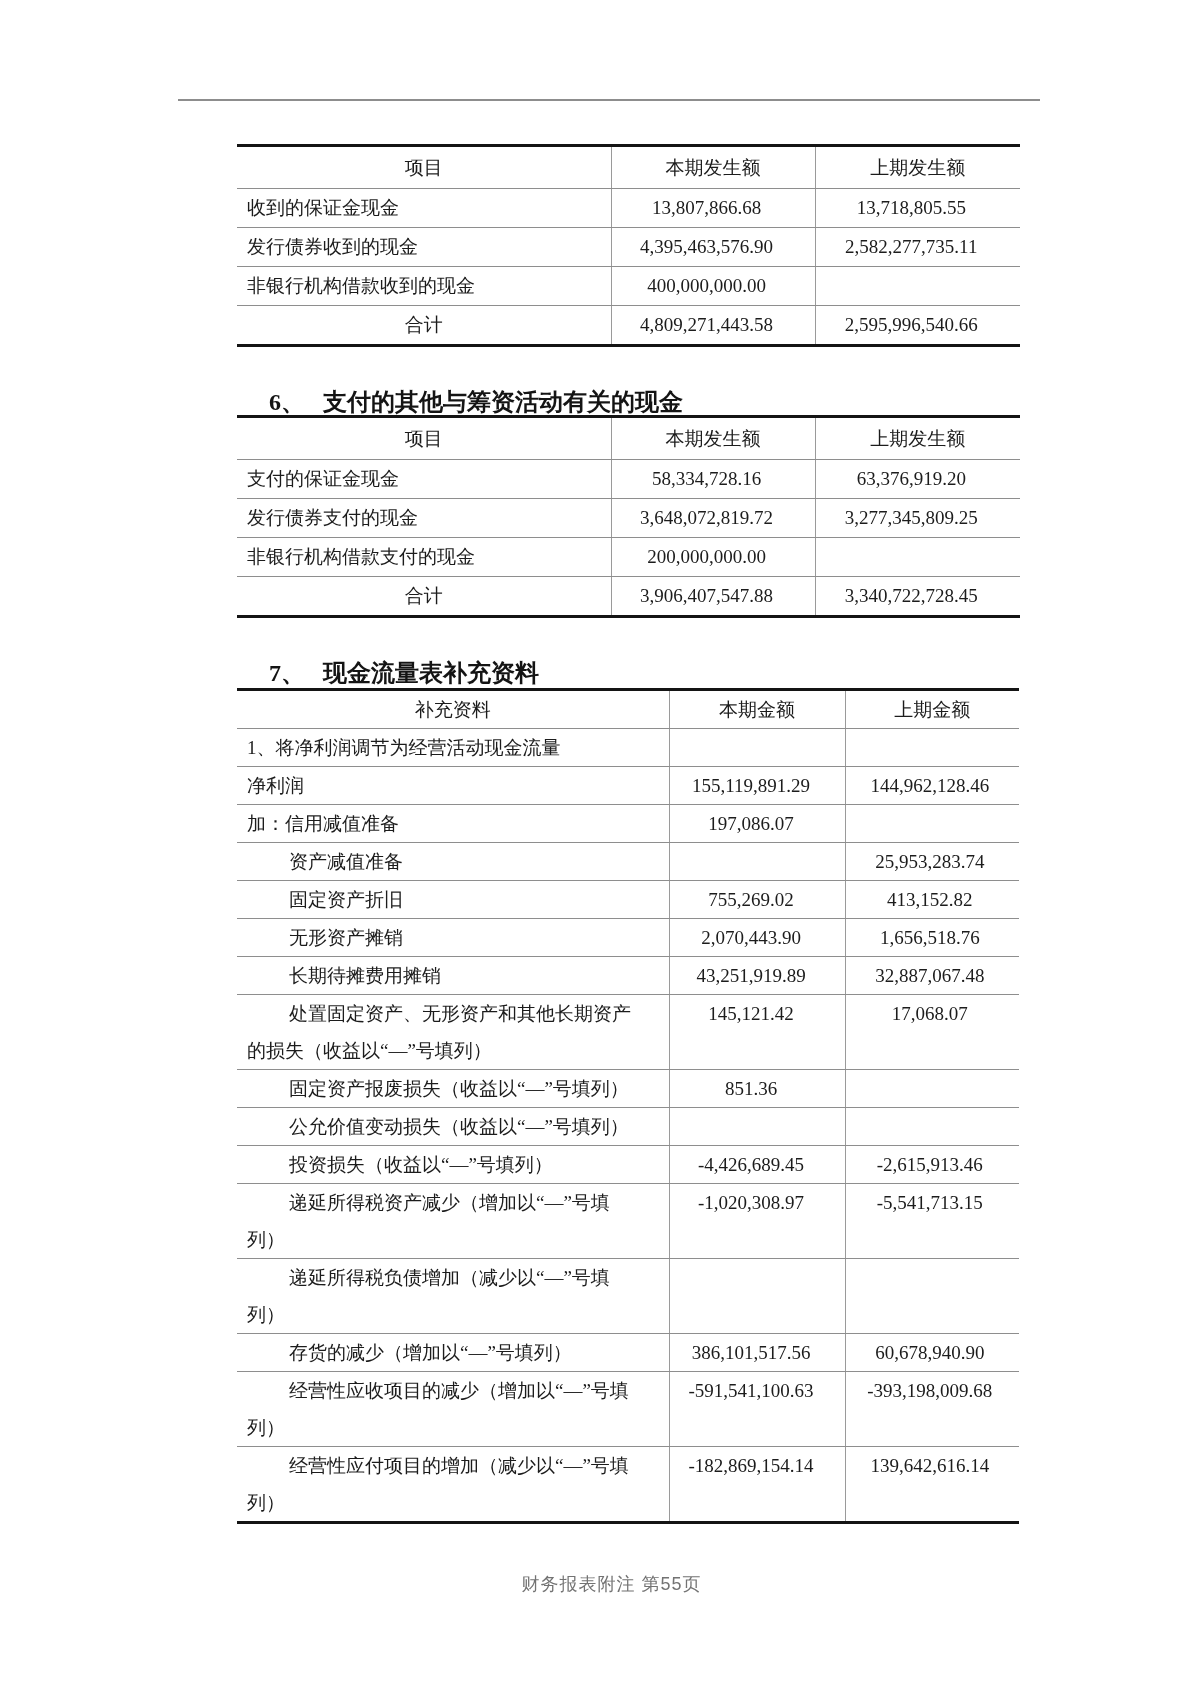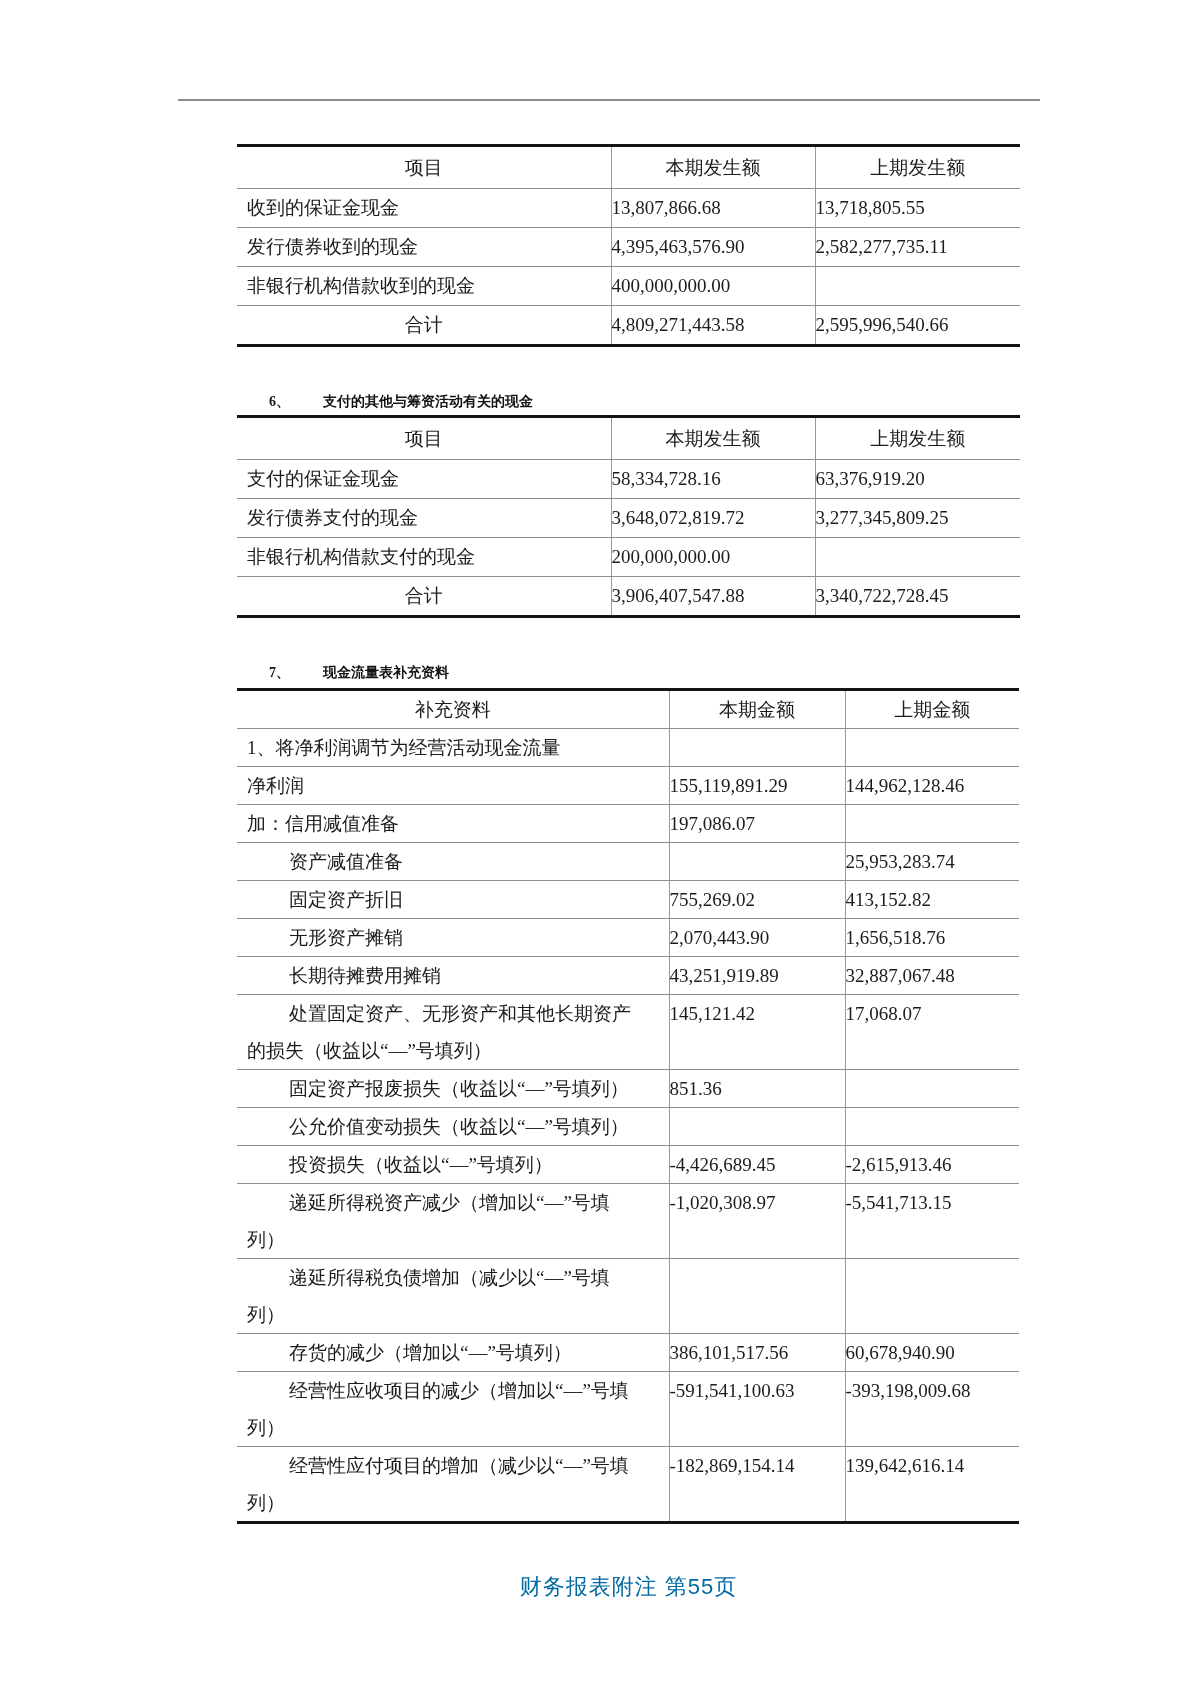--- a/index.html
+++ b/index.html
@@ -5,21 +5,21 @@
   html,body{margin:0;padding:0;}
   body{
     width:1200px;height:1697px;position:relative;background:#ffffff;
     font-family:"Liberation Serif","DejaVu Serif",serif;
     color:#1c1c1c;overflow:hidden;
   }
   
   .page-rule{position:absolute;left:178px;top:99px;width:862px;height:2px;background:#8d8d8d;}
 
   
-  .sec-title{position:absolute;left:237px;padding-left:32px;font-size:14px;font-weight:bold;line-height:28px;white-space:nowrap;color:#141414;}
+  .sec-title{position:absolute;left:237px;padding-left:32px;font-size:24px;font-weight:bold;line-height:28px;white-space:nowrap;color:#141414;}
   .st6{top:388px;}
   .st7{top:659px;}
   .sec-num{display:inline-block;min-width:54px;}
 
   
   table.fin{position:absolute;border-collapse:collapse;table-layout:fixed;
     border-top:3px solid #141414;border-bottom:3px solid #141414;}
   table.fin th,table.fin td{padding:0;margin:0;}
   table.fin thead th{font-weight:normal;text-align:center;font-size:19px;border-bottom:1px solid #8e8e8e;}
   table.fin td{border-bottom:1px solid #8e8e8e;vertical-align:top;font-size:19px;}
@@ -42,25 +42,25 @@
   .t3 tr.two-line td{height:74px;}
   .t3 td:nth-child(2){padding-right:12px;}
   .t3 td:nth-child(3){padding-right:5px;margin-top:36px;}
 
   td.c-label{text-align:left;}
   td.c-label .l1{padding-left:10px;}
   td.c-label .l1.indent{padding-left:52px;}
   td.c-label .l2{padding-left:10px;}
   td.c-label.center{text-align:center;}
   td.c-label.center .l1{padding-left:0;}
-  td.c-num{text-align:left;white-space:nowrap;}
+  td.c-num{text-align:center;white-space:nowrap;}
 
   
-  .page-footer{position:absolute;left:237px;top:1572px;width:783px;text-align:center;
-    font-family:"Liberation Sans","DejaVu Sans",sans-serif;font-size:22px;color:#0369a1;letter-spacing:1px;}
+  .page-footer{position:absolute;left:220px;top:1572px;width:783px;text-align:center;
+    font-family:"Liberation Sans","DejaVu Sans",sans-serif;font-size:18px;color:#737373;letter-spacing:1px;}
 </style>
 </head>
 <body>
 
 <div class="page-rule"></div>
 
 <table class="fin t12 t1">
   <colgroup>
       <col class="c1">
       <col class="c2">

